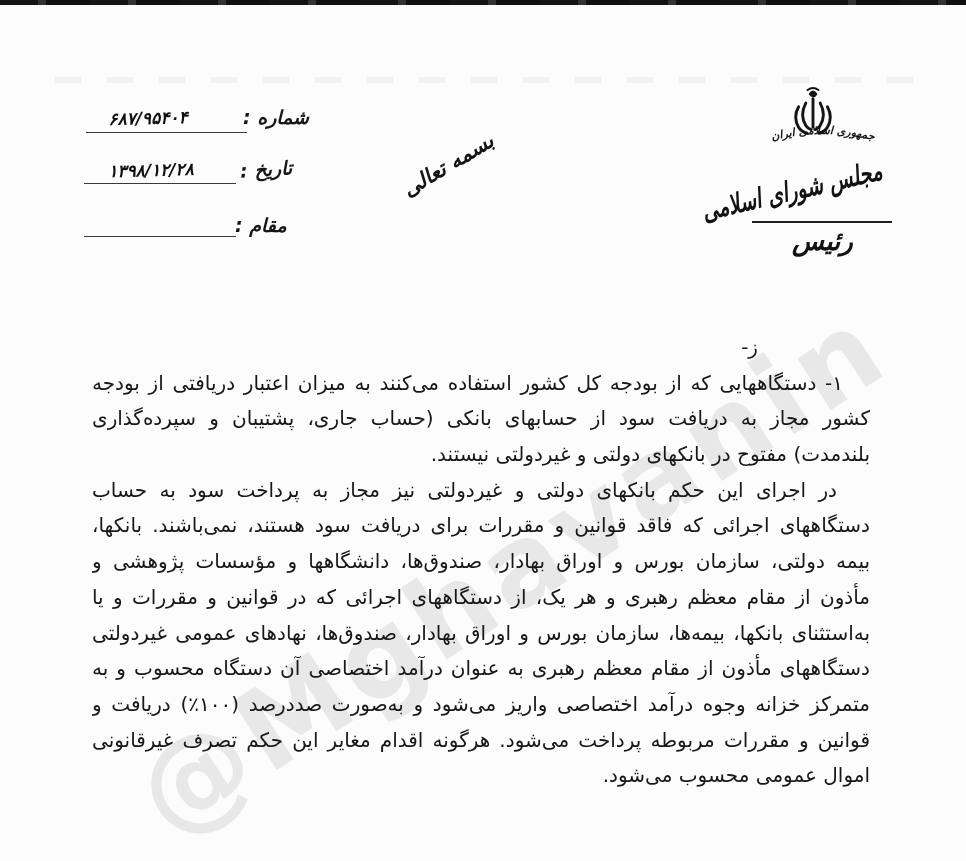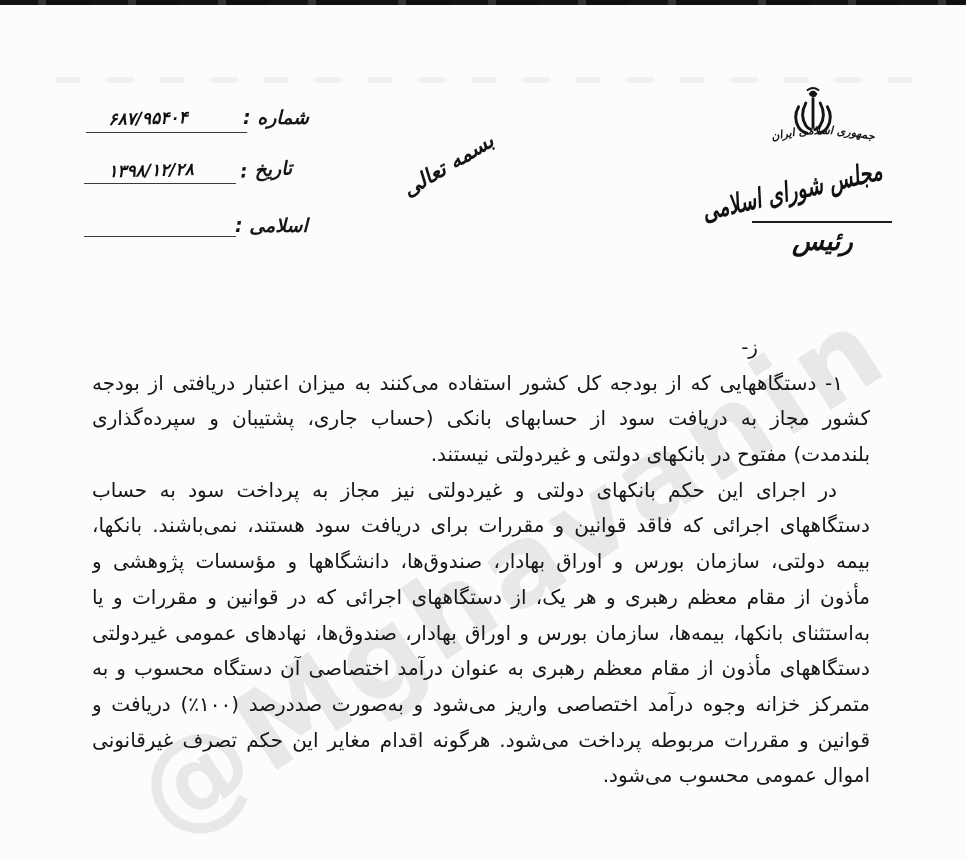--- a/index.html
+++ b/index.html
@@ -89,21 +89,21 @@
   <div class="watermark">@Mghavanin</div>
 
   <div class="meta-label" style="left:243px;top:106px;">شماره :</div>
   <div class="meta-value" style="left:98px;top:108px;width:100px;">۶۸۷/۹۵۴۰۴</div>
   <div class="meta-line" style="left:86px;top:132px;width:161px;"></div>
 
   <div class="meta-label" style="left:240px;top:158px;transform:rotate(-4deg);">تاریخ :</div>
   <div class="meta-value" style="left:100px;top:160px;width:102px;">۱۳۹۸/۱۲/۲۸</div>
   <div class="meta-line" style="left:84px;top:183px;width:152px;"></div>
 
-  <div class="meta-label" style="left:235px;top:214px;">اسلامی :</div>
+  <div class="meta-label" style="left:235px;top:214px;">مقام :</div>
   <div class="meta-value" style="left:100px;top:214px;width:100px;"></div>
   <div class="meta-line" style="left:84px;top:236px;width:152px;"></div>
 
   <div class="besmele">بسمه تعالی</div>
 
   <svg class="emblem-svg" width="54" height="54" viewBox="0 0 60 60">
     <g stroke="#141414" fill="none" stroke-width="3.2" stroke-linecap="round">
       <path d="M30 14 V46"></path>
       <path d="M27 9 q3 -5 6 0 q-2 4 -6 0" fill="#141414"></path>
       <path d="M22 19 q-7 13 0 25 q2.5 3.5 6 4.5"></path>

